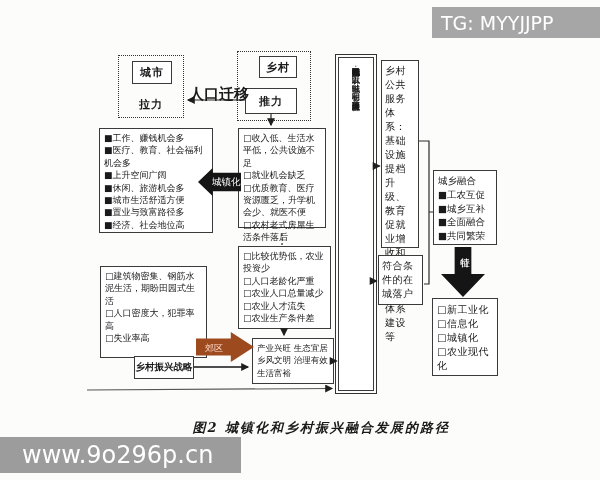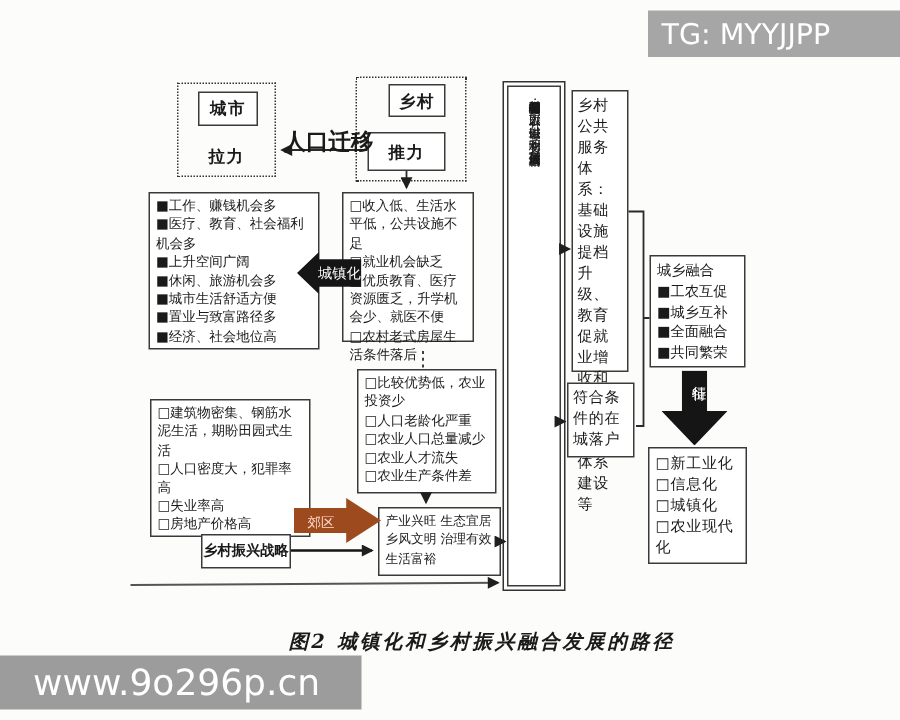--- a/index.html
+++ b/index.html
@@ -64,37 +64,36 @@
   <div class="box list" style="left:99px;top:128px;width:114px;height:105px">
     <div>■工作、赚钱机会多</div>
     <div>■医疗、教育、社会福利机会多</div>
     <div>■上升空间广阔</div>
     <div>■休闲、旅游机会多</div>
     <div>■城市生活舒适方便</div>
     <div>■置业与致富路径多</div>
     <div>■经济、社会地位高</div>
   </div>
 
-  <div class="box list" style="left:228px;top:128px;width:88px;height:100px">
+  <div class="box list" style="left:238px;top:128px;width:88px;height:100px">
     <div>□收入低、生活水平低，公共设施不足</div>
     <div>□就业机会缺乏</div>
     <div>□优质教育、医疗资源匮乏，升学机会少、就医不便</div>
     <div>□农村老式房屋生活条件落后</div>
   </div>
 
   <div class="fat-arrow" style="left:198px;top:168px;width:43px;height:28px;background:#151515;
        clip-path:polygon(0 50%,34% 0,34% 17%,100% 17%,100% 83%,34% 83%,34% 100%)">
     <div class="txt" style="left:14px;top:8px;font-size:9.5px">城镇化</div>
   </div>
 
   <div class="box list" style="left:100px;top:266px;width:107px;height:92px">
     <div>□建筑物密集、钢筋水泥生活，期盼田园式生活</div>
     <div>□人口密度大，犯罪率高</div>
     <div>□失业率高</div>
-    <div>□房地产价格高</div>
   </div>
 
   <div class="box list" style="left:238px;top:246px;width:93px;height:83px">
     <div>□比较优势低，农业投资少</div>
     <div>□人口老龄化严重</div>
     <div>□农业人口总量减少</div>
     <div>□农业人才流失</div>
     <div>□农业生产条件差</div>
   </div>
 

